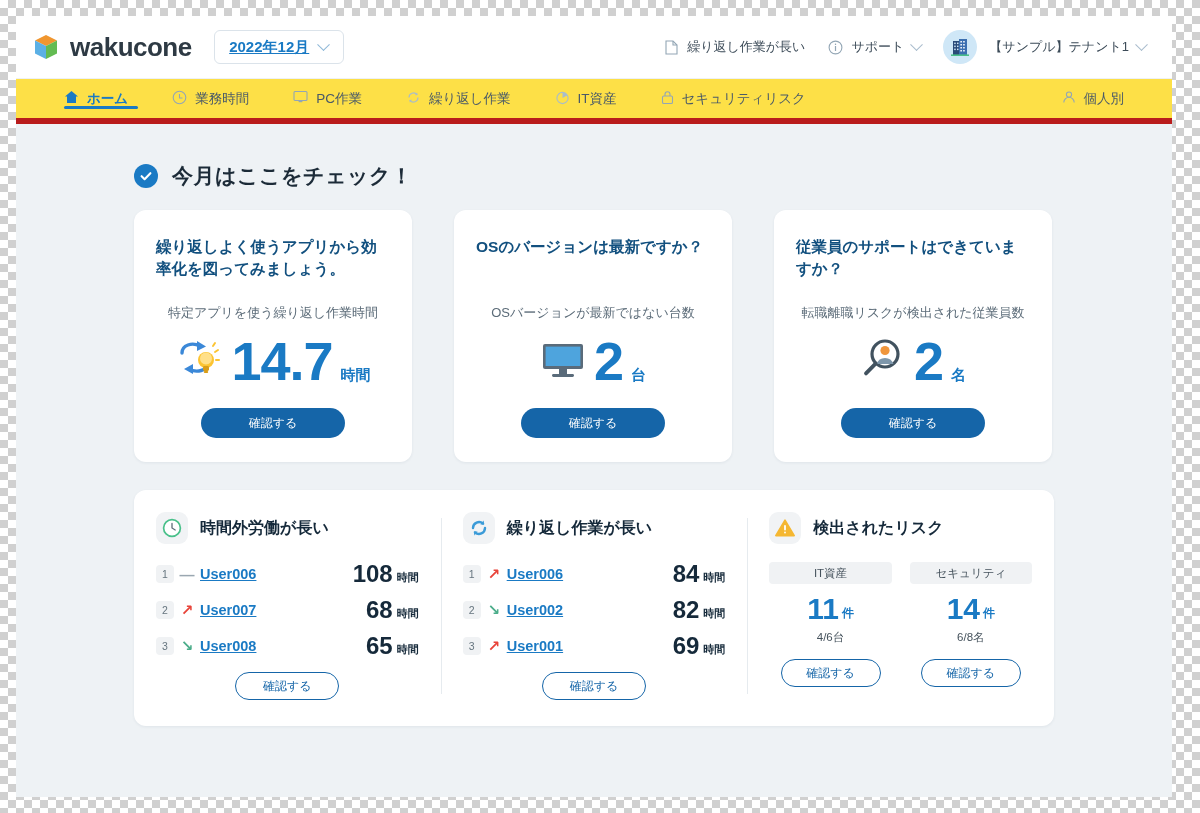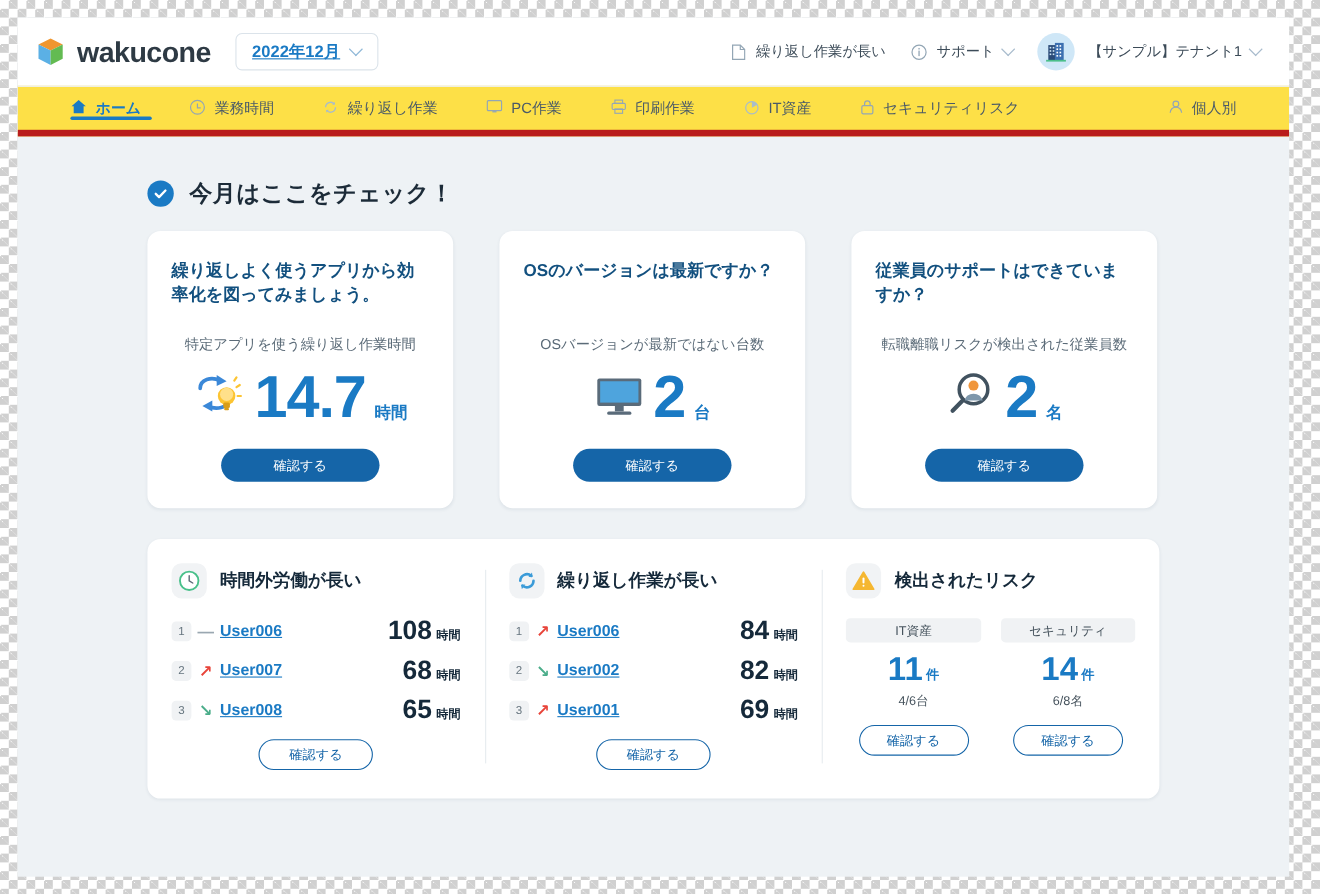--- a/index.html
+++ b/index.html
@@ -273,47 +273,37 @@
       <span class="ic">
         <svg width="15" height="15" viewBox="0 0 15 15">
             <circle cx="7.5" cy="7.5" r="6.3" fill="none" stroke="#93a6b5" stroke-width="1.1"></circle>
             <path d="M7.5 4v4h3" fill="none" stroke="#93a6b5" stroke-width="1.1"></path>
           </svg>
       </span>
       <span>業務時間</span>
     </div>
     <div class="nav-item">
       <span class="ic">
+        <svg width="15" height="14" viewBox="0 0 15 14">
+            <rect x="1" y="1.5" width="13" height="9" rx="1" fill="none" stroke="#93a6b5" stroke-width="1.1"></rect>
+            <rect x="5.6" y="11" width="3.8" height="1.2" fill="#93a6b5"></rect>
+          </svg>
+      </span>
+      <span>PC作業</span>
+    </div>
+    <div class="nav-item">
+      <span class="ic">
         <svg width="15" height="15" viewBox="0 0 15 15">
             <path d="M3 7.5a4.5 4.5 0 0 1 8-2.8" fill="none" stroke="#a8bccb" stroke-width="1.2"></path>
             <path d="M12 7.5a4.5 4.5 0 0 1-8 2.8" fill="none" stroke="#a8bccb" stroke-width="1.2"></path>
             <path d="M11.2 2.4l0.4 2.6-2.6 0.2z" fill="#a8bccb"></path>
             <path d="M3.8 12.6l-0.4-2.6 2.6-0.2z" fill="#a8bccb"></path>
           </svg>
       </span>
       <span>繰り返し作業</span>
-    </div>
-    <div class="nav-item">
-      <span class="ic">
-        <svg width="15" height="14" viewBox="0 0 15 14">
-            <rect x="1" y="1.5" width="13" height="9" rx="1" fill="none" stroke="#93a6b5" stroke-width="1.1"></rect>
-            <rect x="5.6" y="11" width="3.8" height="1.2" fill="#93a6b5"></rect>
-          </svg>
-      </span>
-      <span>PC作業</span>
-    </div>
-    <div class="nav-item">
-      <span class="ic">
-        <svg width="15" height="14" viewBox="0 0 15 14">
-            <rect x="4" y="1" width="7" height="3" fill="none" stroke="#93a6b5" stroke-width="1"></rect>
-            <rect x="1.5" y="4" width="12" height="5.5" rx="1" fill="none" stroke="#93a6b5" stroke-width="1"></rect>
-            <rect x="4" y="9" width="7" height="4" fill="none" stroke="#93a6b5" stroke-width="1"></rect>
-          </svg>
-      </span>
-      <span>印刷作業</span>
     </div>
     <div class="nav-item">
       <span class="ic">
         <svg width="15" height="15" viewBox="0 0 15 15">
             <circle cx="7.5" cy="8" r="5.6" fill="none" stroke="#a8bccb" stroke-width="1.1"></circle>
             <path d="M7.5 8 V2.4 A5.6 5.6 0 0 1 12.4 5.2 Z" fill="#a8bccb"></path>
           </svg>
       </span>
       <span>IT資産</span>
     </div>

